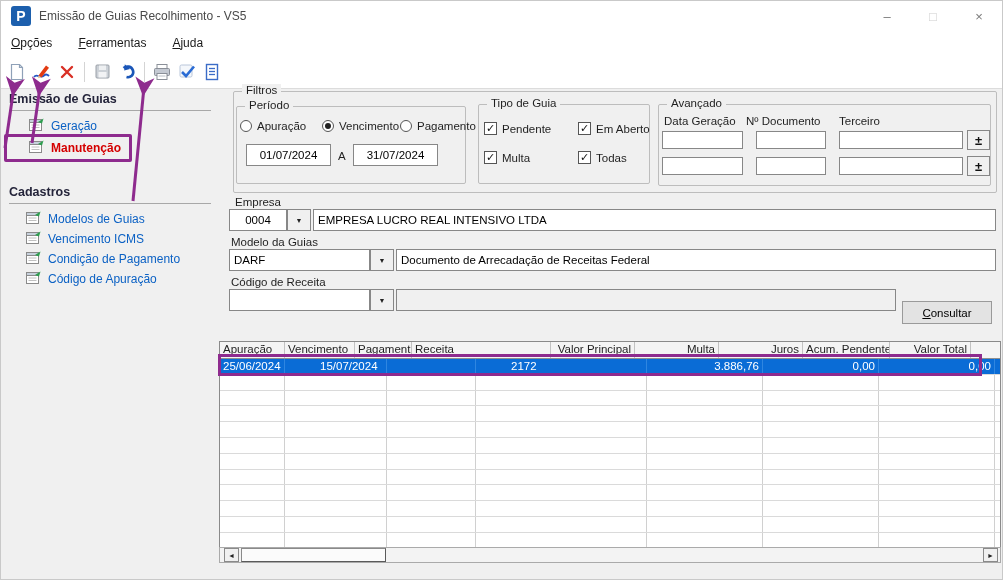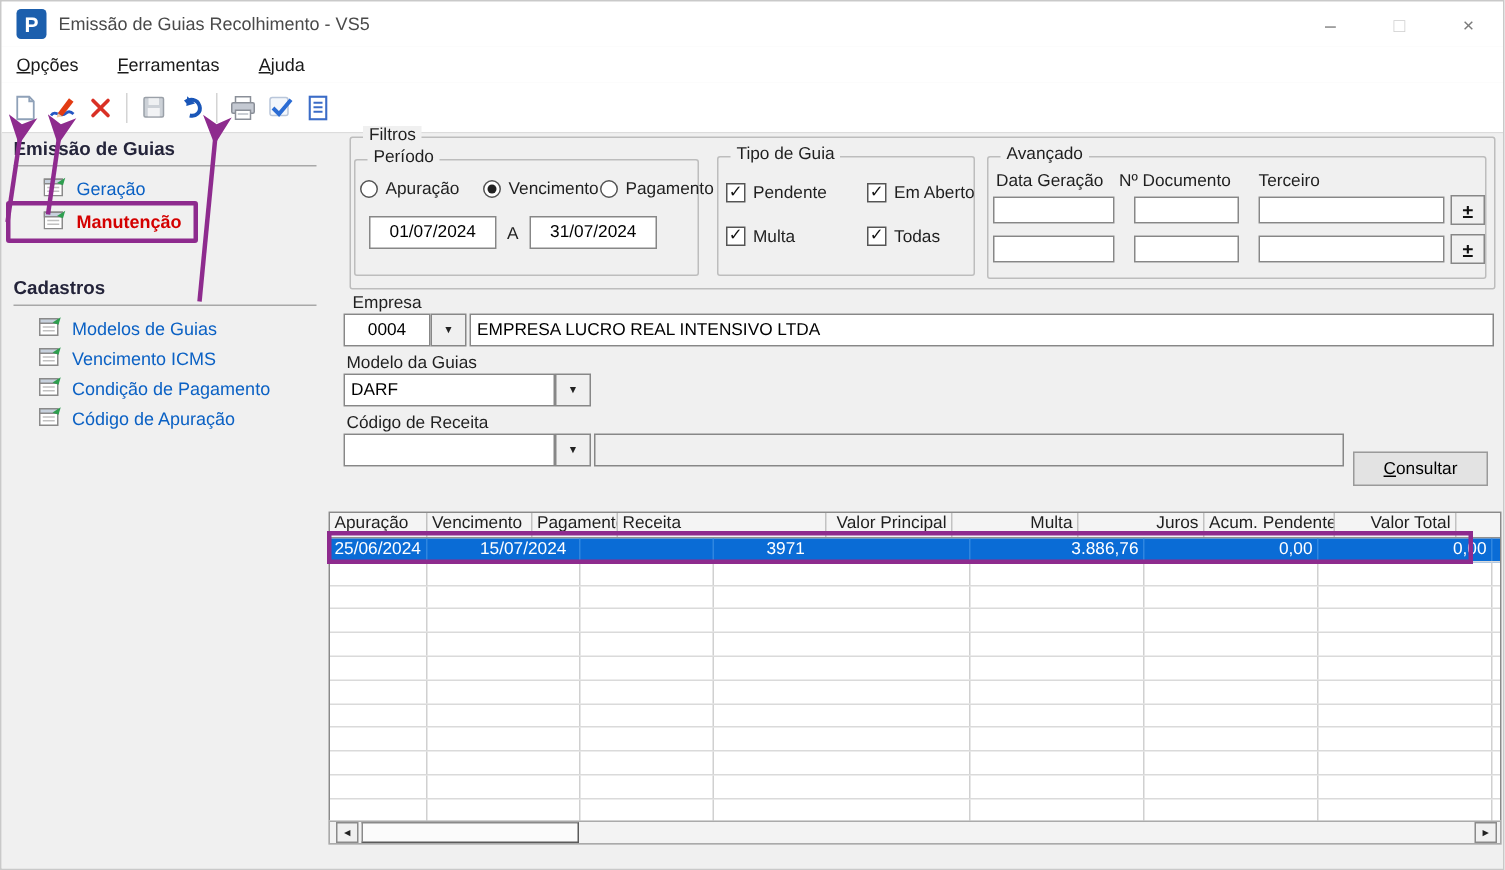--- a/index.html
+++ b/index.html
@@ -292,20 +292,21 @@
       <div class="lookup-btn" style="left:748px; top:67px; width:23px; height:20px">±</div>
 
       <div class="lbl" style="left:16px; top:107px">Empresa</div>
       <div class="field center" style="left:10px; top:120px; width:58px; height:22px">0004</div>
       <div class="combo-btn" style="left:68px; top:120px; width:24px; height:22px">▼</div>
       <div class="field" style="left:94px; top:120px; width:683px; height:22px">EMPRESA LUCRO REAL INTENSIVO LTDA</div>
 
       <div class="lbl" style="left:12px; top:147px">Modelo da Guias</div>
       <div class="field" style="left:10px; top:160px; width:141px; height:22px">DARF</div>
       <div class="combo-btn" style="left:151px; top:160px; width:24px; height:22px">▼</div>
+      <div class="field" style="left:177px; top:160px; width:600px; height:22px">Documento de Arrecadação de Receitas Federal</div>
 
       <div class="lbl" style="left:12px; top:187px">Código de Receita</div>
       <div class="field" style="left:10px; top:200px; width:141px; height:22px"></div>
       <div class="combo-btn" style="left:151px; top:200px; width:24px; height:22px">▼</div>
       <div class="field disabled" style="left:177px; top:200px; width:500px; height:22px"></div>
 
       <div class="btn" style="left:683px; top:212px; width:90px; height:23px"><u>C</u>onsultar</div>
 
       <div class="table">
         <div class="thead">
@@ -318,21 +319,21 @@
           <div class="th">Juros</div>
           <div class="th">Acum. Pendente</div>
           <div class="th">Valor Total</div>
           <div class="th"></div>
         </div>
         <div id="tbody">
           <div class="tr selected">
             <div class="td">25/06/2024</div>
             <div class="td">15/07/2024</div>
             <div class="td"></div>
-            <div class="td">3971</div>
+            <div class="td">2172</div>
             <div class="td">3.886,76</div>
             <div class="td">0,00</div>
             <div class="td">0,00</div>
             <div class="td">0,00</div>
             <div class="td">3.886,76</div>
             <div class="td"></div>
           </div>
         <div class="tr">
               <div class="td"></div>
               <div class="td"></div>

